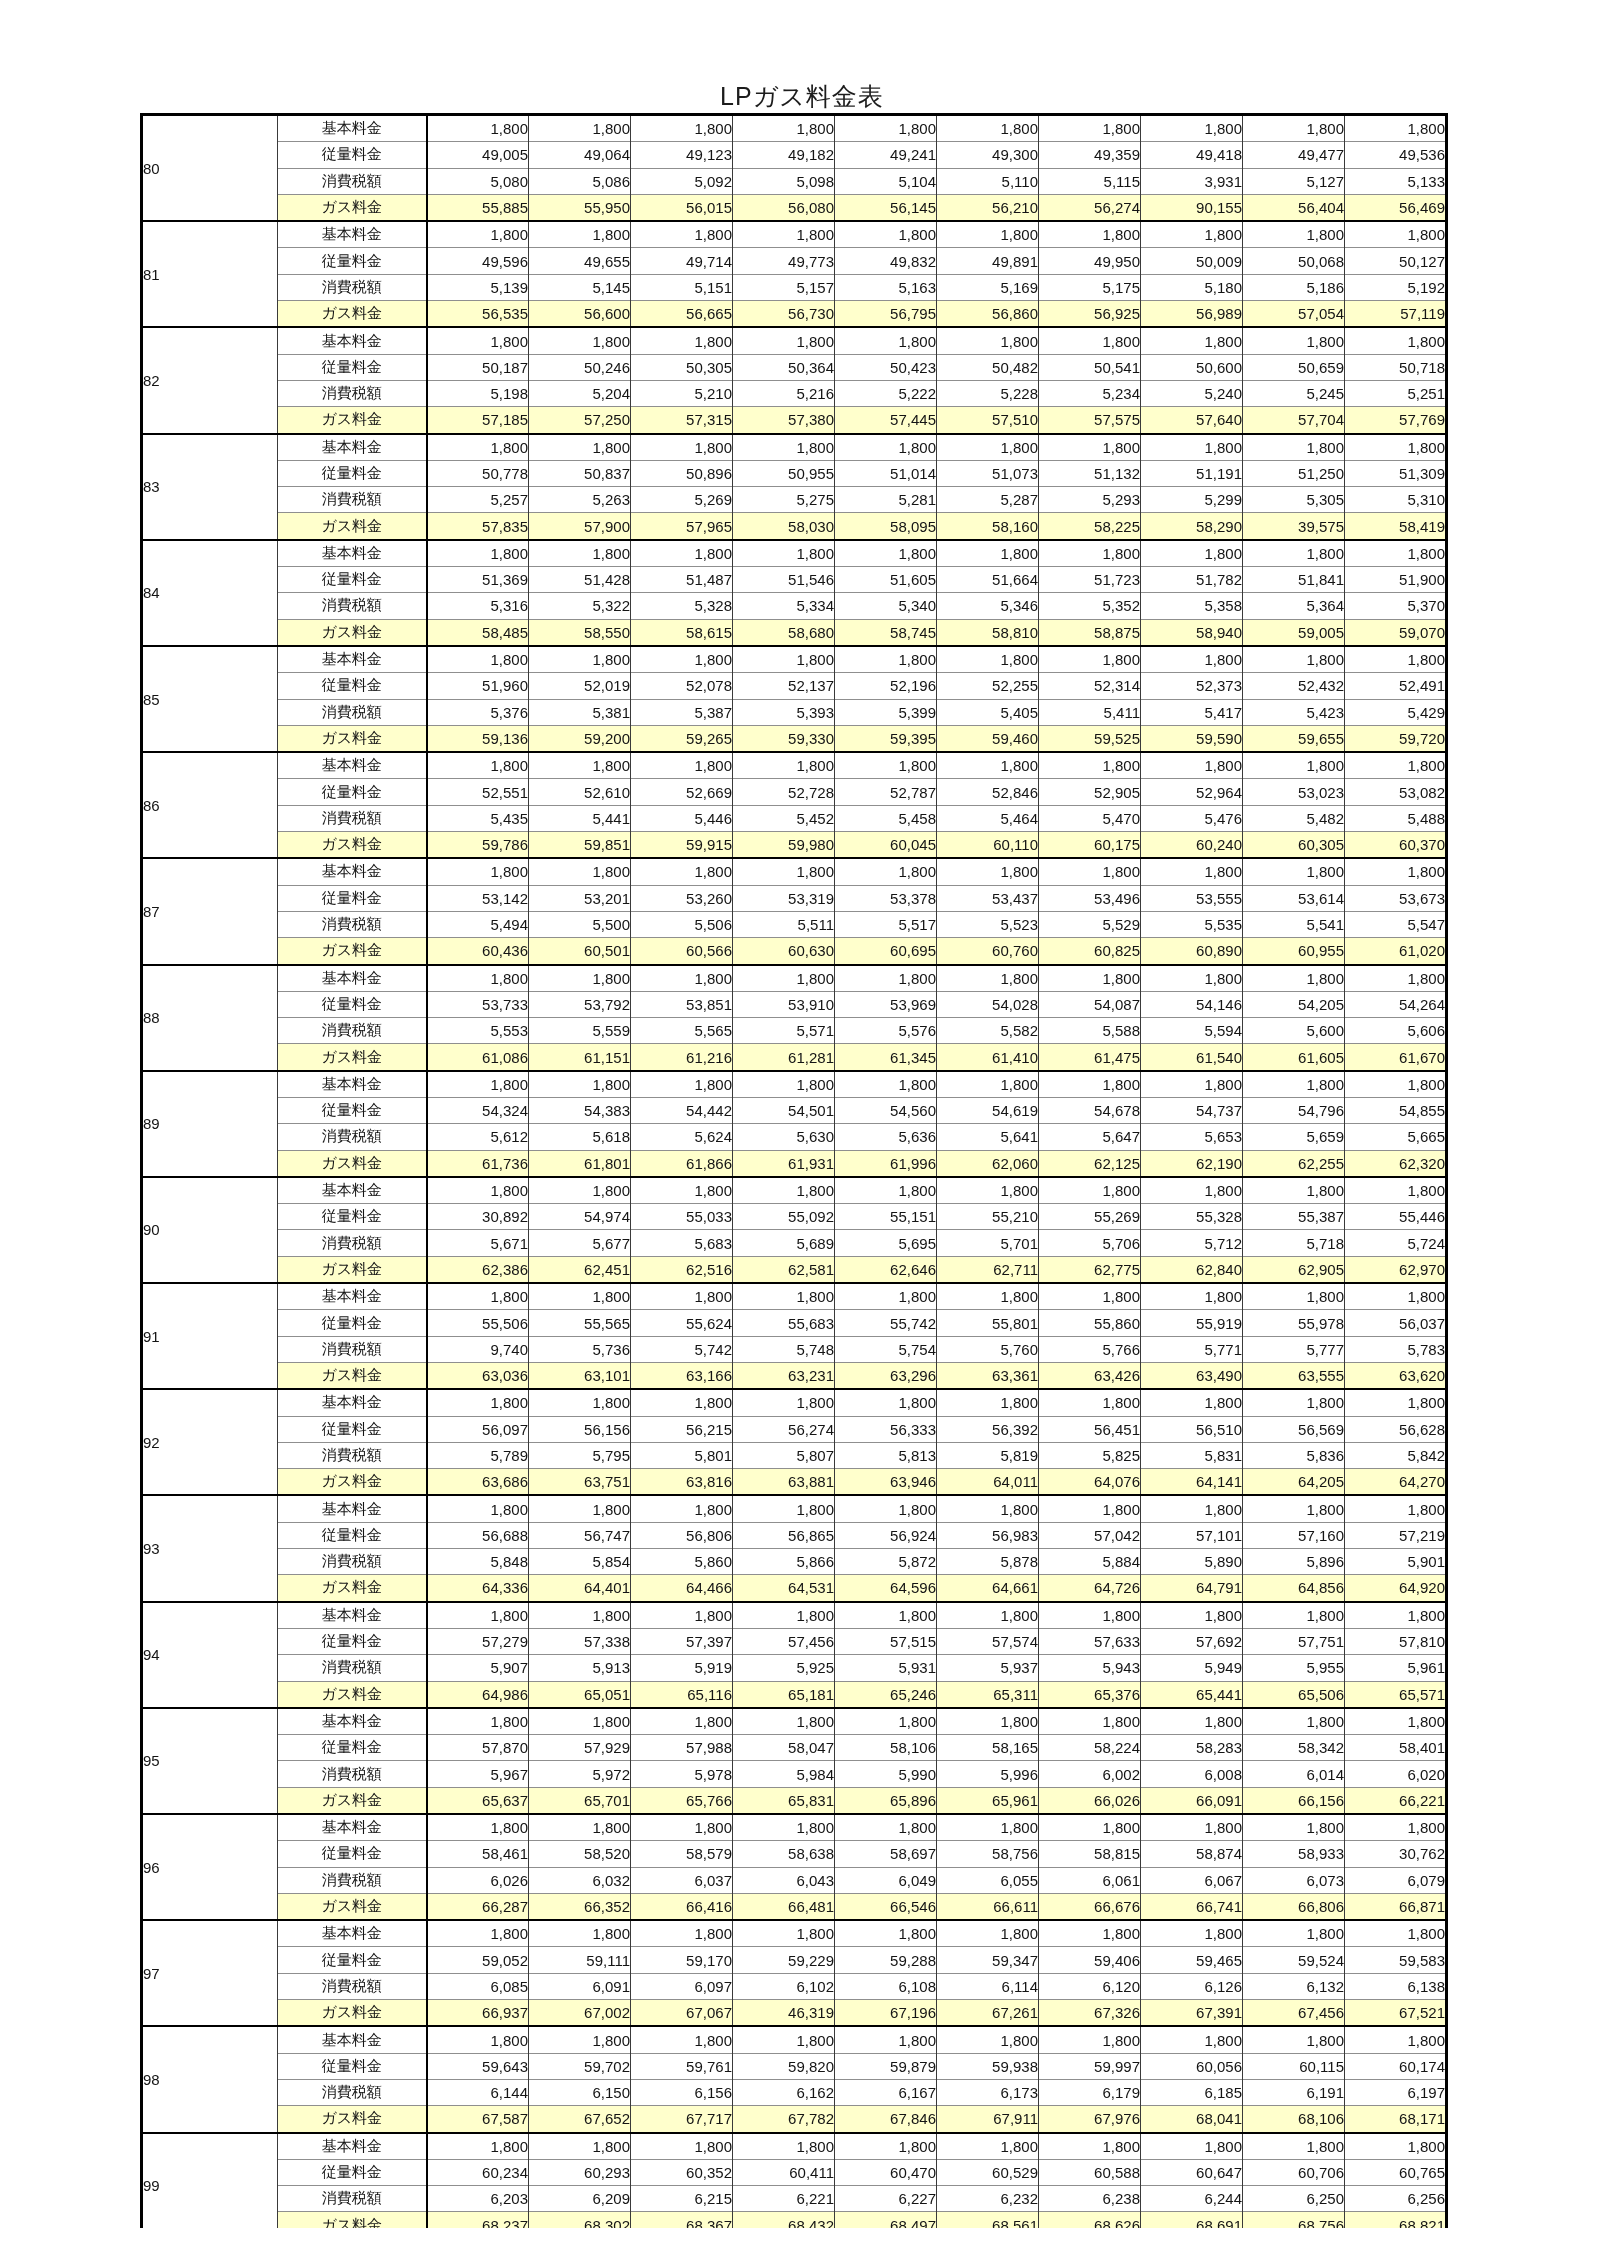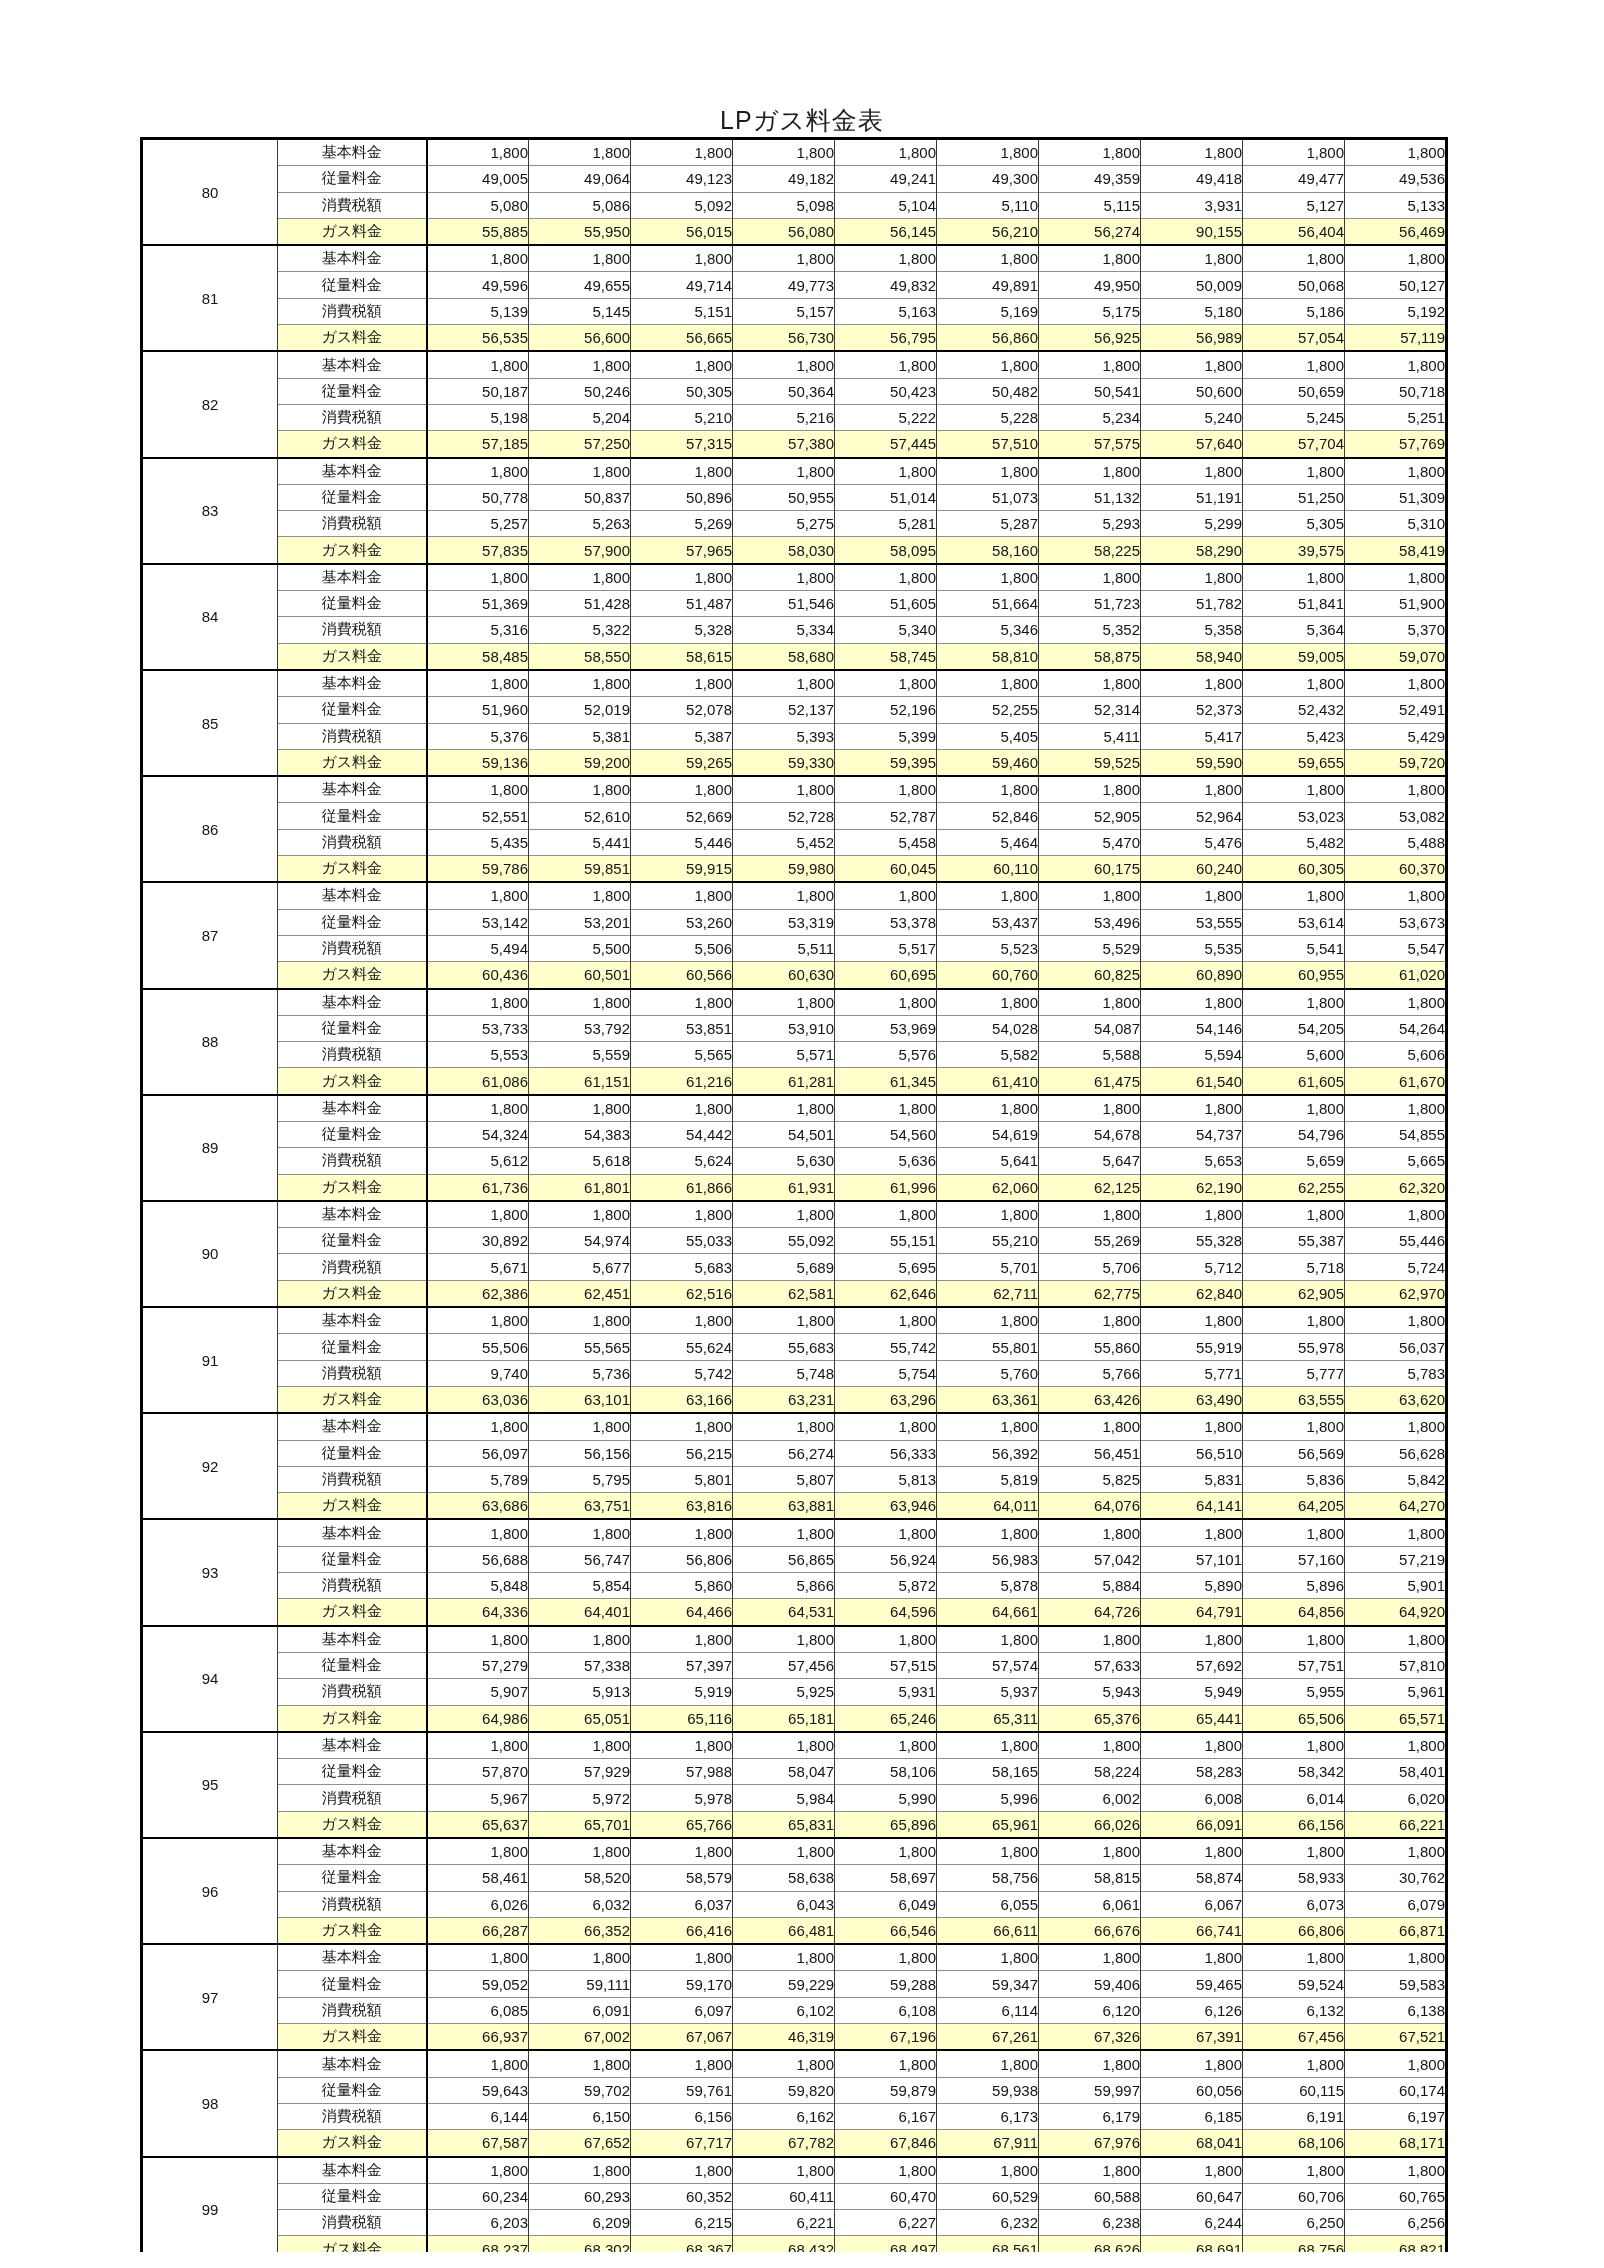--- a/index.html
+++ b/index.html
@@ -7,21 +7,20 @@
     padding: 0;
     background: #ffffff;
     font-family: "Liberation Sans", "DejaVu Sans", sans-serif;
   }
   .page {
     position: relative;
     width: 1604px;
     height: 2228px;
     background: #ffffff;
     overflow: hidden;
-    margin-top: 24px;
   }
   .doc-title {
     position: absolute;
     top: 80px;
     left: 0;
     width: 100%;
     text-align: center;
     font-size: 25px;
     color: #1c1c1c;
     letter-spacing: 1px;
@@ -39,21 +38,20 @@
     height: 25.3px;
     padding: 0;
     font-size: 15px;
     color: #141414;
     border-left: 1px solid #3a3a3a;
     border-top: 1px solid #8f8f8f;
     overflow: hidden;
     white-space: nowrap;
   }
   td.vol {
-    text-align: center;
     vertical-align: middle;
     font-size: 17px;
     border-left: none;
     background: #ffffff;
   }
   td.lab {
     text-align: center;
     border-left: 2px solid #000000;
     border-right: 2px solid #000000;
     font-size: 14.5px;

